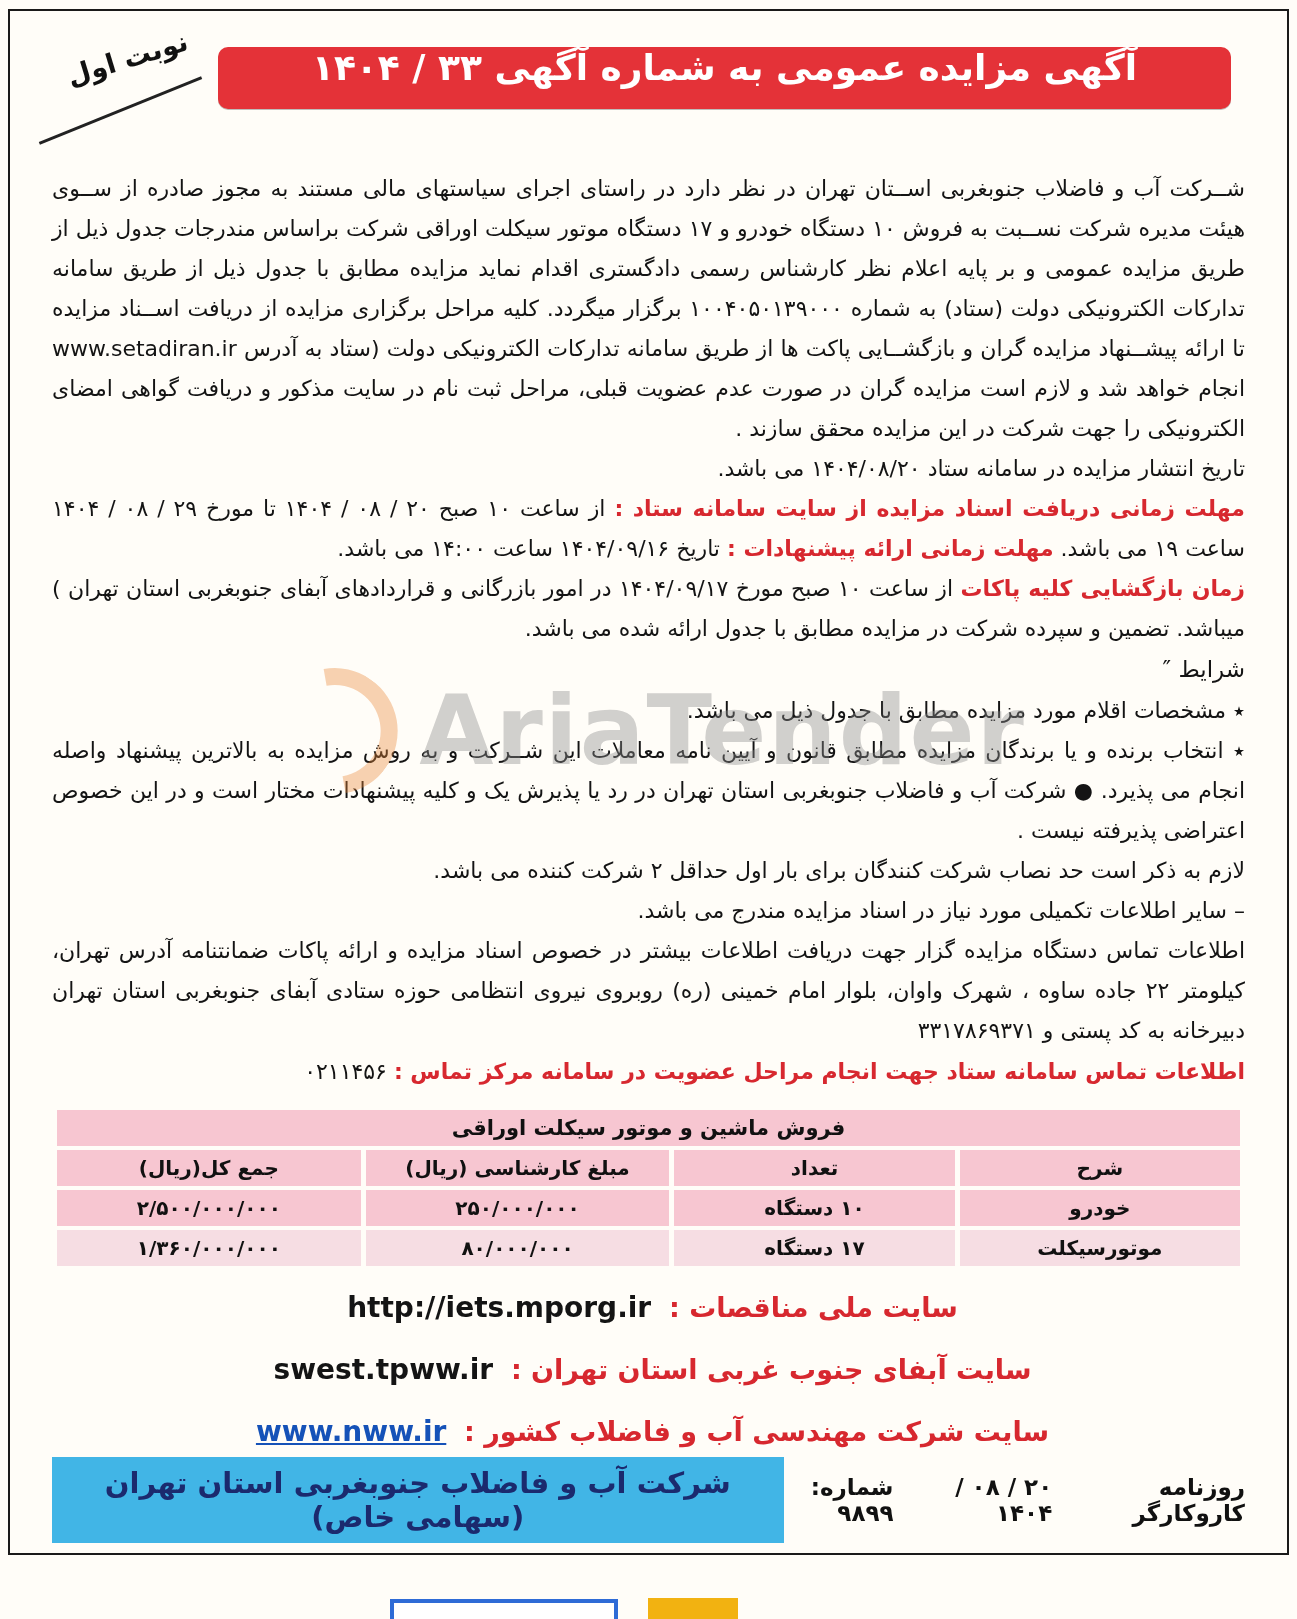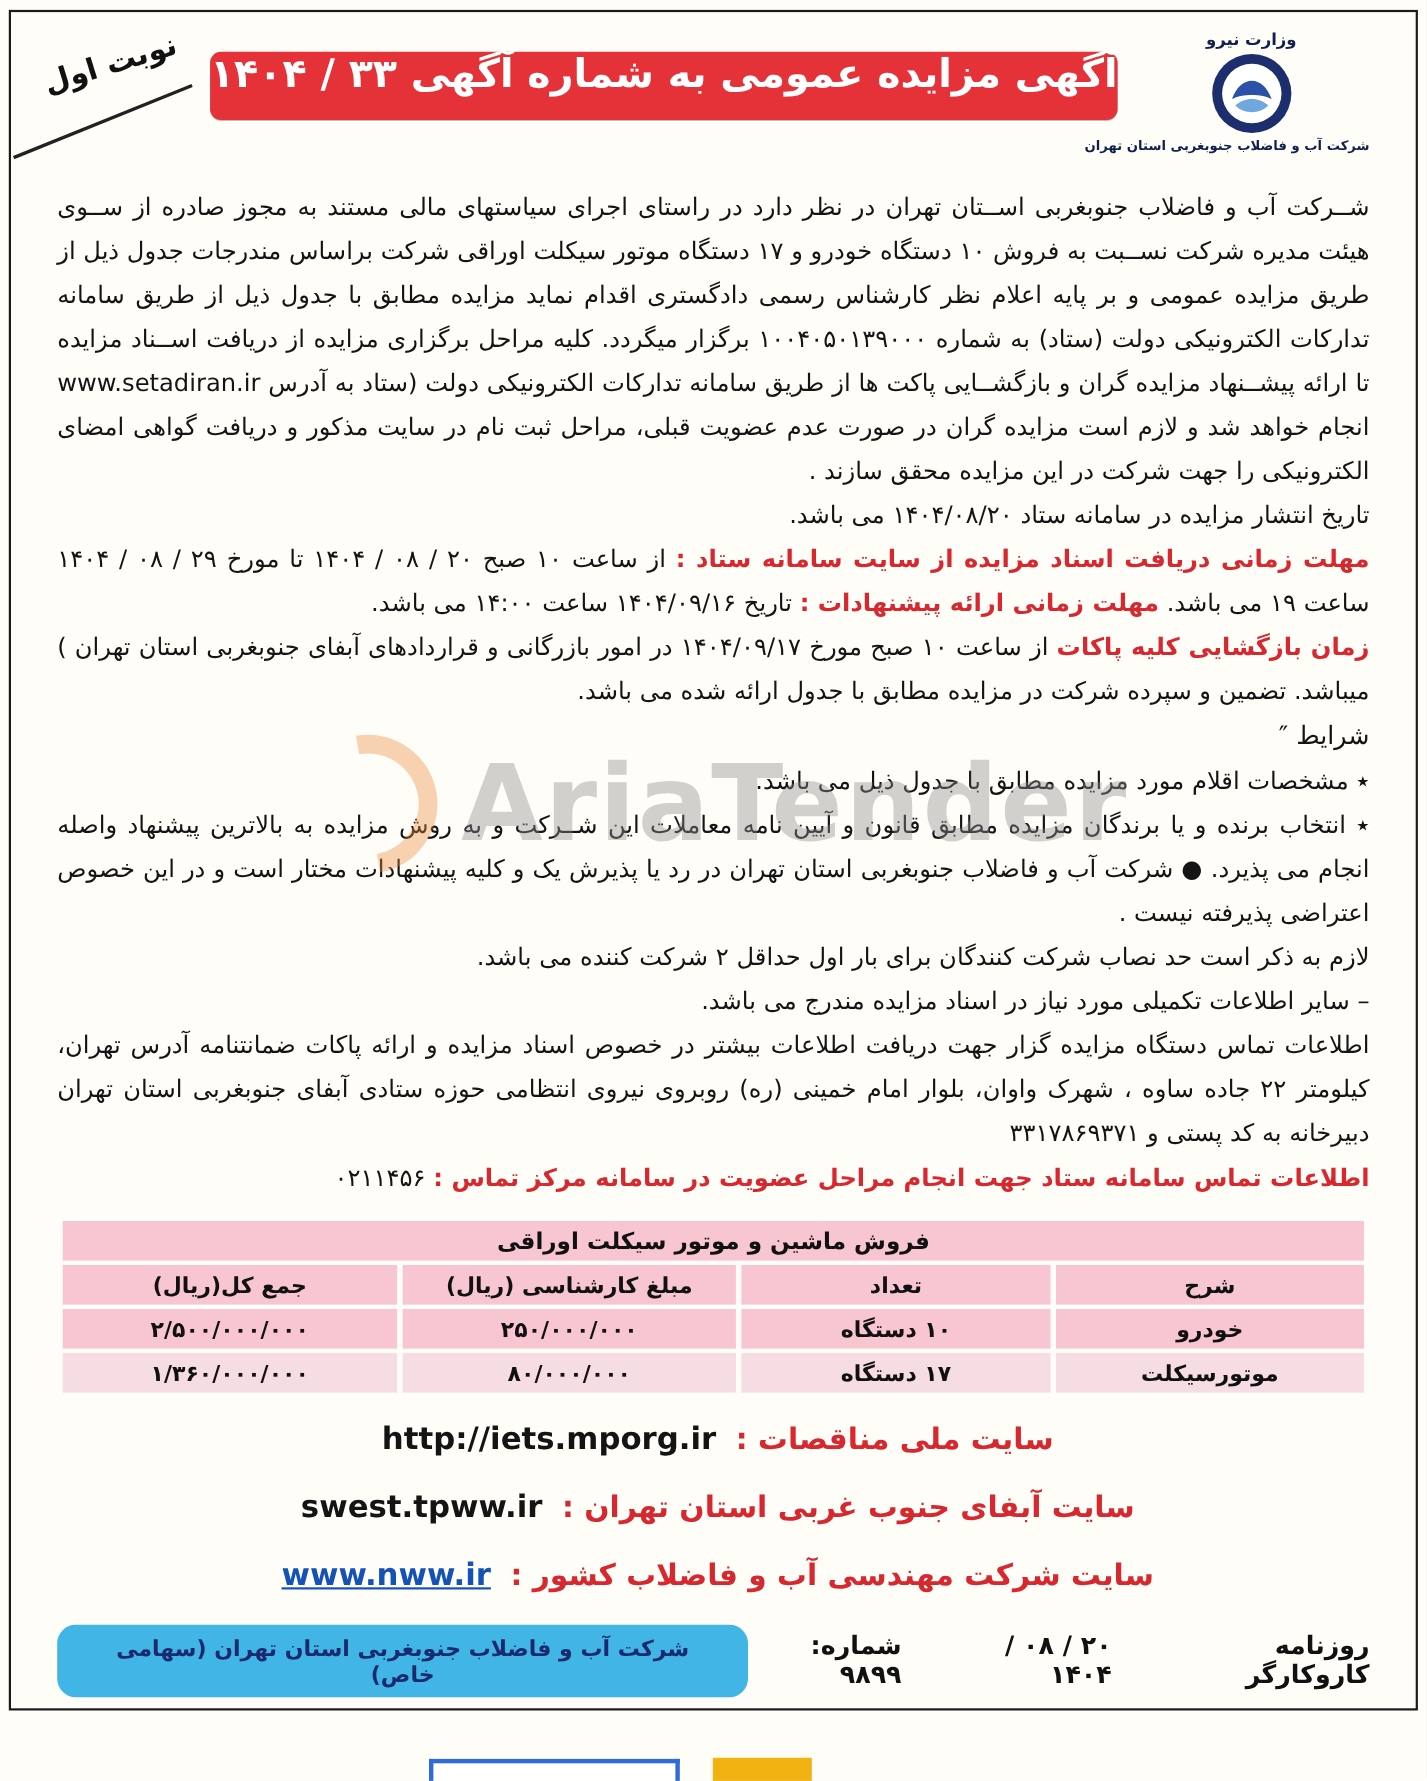--- a/index.html
+++ b/index.html
@@ -51,21 +51,21 @@
   .url { color:#141414; direction:ltr; unicode-bidi:embed; display:inline-block; margin:8px 8px; }
   .blue-url { color:var(--link_blue,#1552b8); text-decoration:underline; }
   
   .footer {
     position:absolute; bottom:10px; left:42px; right:42px;
     display:flex; align-items:center; justify-content:space-between;
   }
   .pub-info { display:flex; align-items:center; gap:38px; font-size:23px; font-weight:bold; color:#111; }
   .company-box {
     background:var(--footer_box_blue,#41b5e6); color:var(--footer_box_text,#1b2a6e);
-    font-size:20px; font-weight:bold; padding:9px 34px; text-align:center;border-radius:17px;
+    font-size:29px; font-weight:bold; padding:9px 34px; text-align:center;
   }
   
   .watermark {
     position:absolute; top:668px; left:50%; transform:translateX(-50%);
     display:flex; align-items:center; gap:22px; direction:ltr;
     z-index:9; pointer-events:none;
   }
   .wm-arc {
     width:126px; height:126px; border-radius:50%;
     border:17px solid rgba(233,138,60,0.38);
@@ -83,32 +83,20 @@
     background:var(--partial_yellow,#f2b211);
   }
 </style>
 </head>
 <body>
 
 <div class="page">
   <div class="ad-frame">
 
     <div class="header">
-      <div class="masthead">
-        <div class="ministry">وزارت نیرو</div>
-        <div class="logo">
-          <svg width="76" height="76" viewBox="0 0 76 76" aria-hidden="true">
-            <circle cx="38" cy="38" r="36" fill="#1c2e6e"></circle>
-            <circle cx="38" cy="38" r="27" fill="#ffffff"></circle>
-            <path d="M20 43 C28 21, 48 21, 56 43 C47 38, 29 38, 20 43 Z" fill="#2b52a8"></path>
-            <path d="M23 49 C31 41, 45 41, 53 49 C45 57, 31 57, 23 49 Z" fill="#6fa8dc"></path>
-          </svg>
-        </div>
-        <div class="company">شرکت آب و فاضلاب جنوبغربی استان تهران</div>
-      </div>
       <div class="banner">
         <span>آگهی مزایده عمومی به شماره آگهی ۳۳ / ۱۴۰۴</span>
       </div>
       <div class="note">
         <span class="note-text">نوبت اول</span>
         <div class="note-line"></div>
       </div>
     </div>
 
     <div class="body-text">

